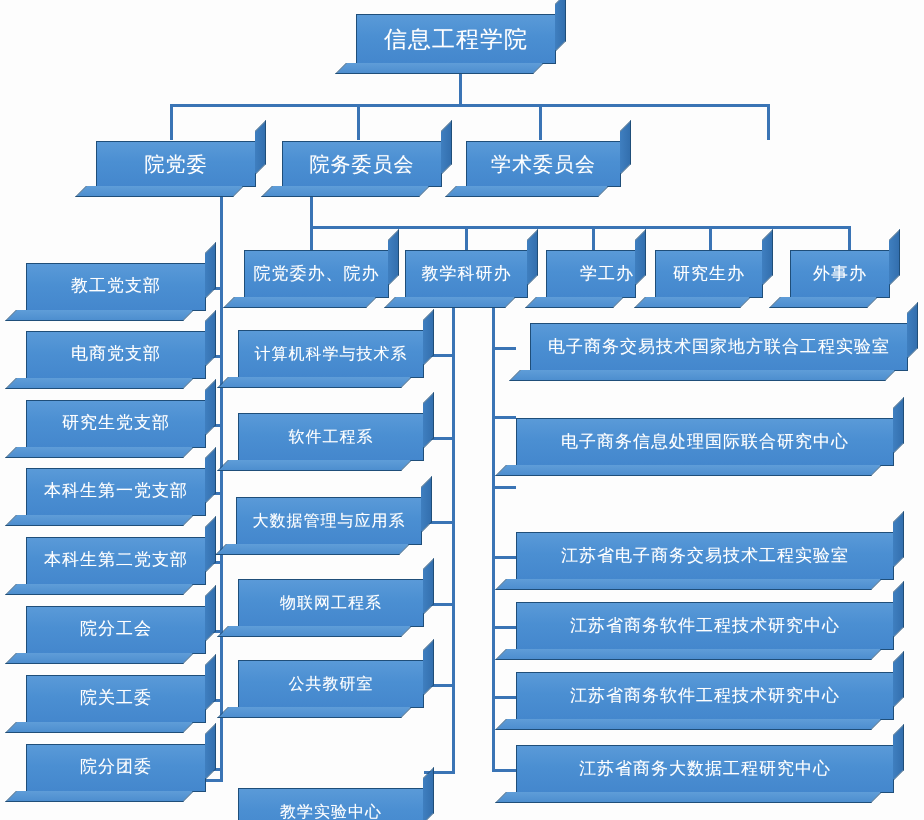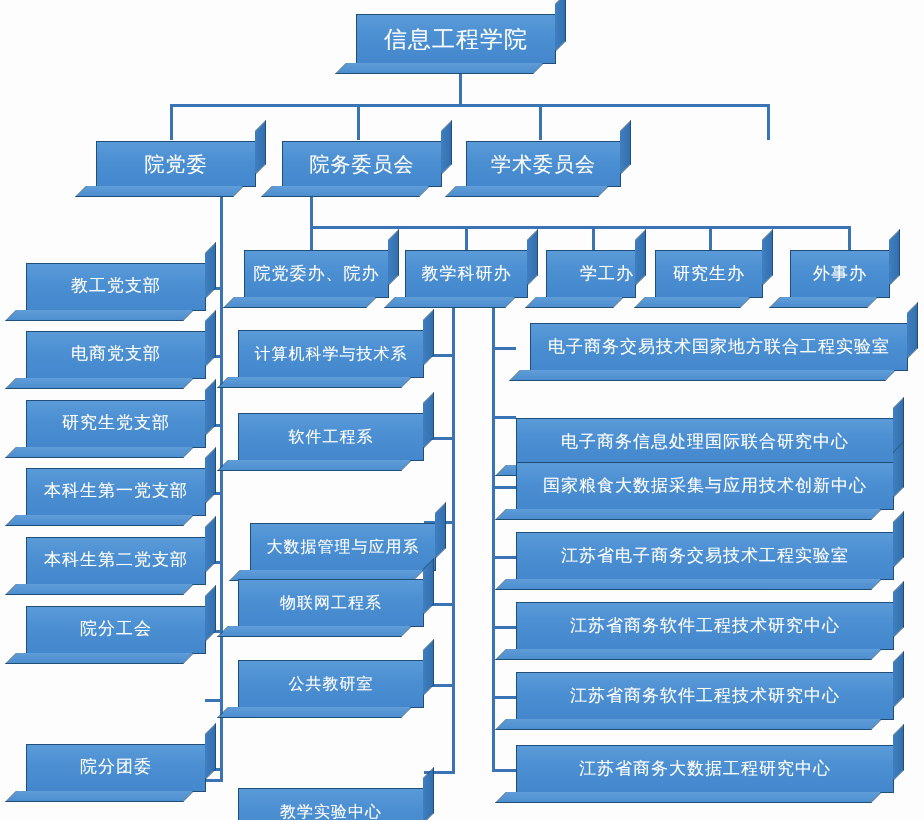--- a/index.html
+++ b/index.html
@@ -181,52 +181,52 @@
   </div>
   <div class="node t-left" style="left:26px; top:468px; width:180px; height:48px;">
     <span class="label">本科生第一党支部</span>
   </div>
   <div class="node t-left" style="left:26px; top:537px; width:180px; height:48px;">
     <span class="label">本科生第二党支部</span>
   </div>
   <div class="node t-left" style="left:26px; top:606px; width:180px; height:48px;">
     <span class="label">院分工会</span>
   </div>
+  <div class="node t-left" style="left:26px; top:675px; width:180px; height:48px;">
+    <span class="label">院关工委</span>
+  </div>
   <div class="node t-left" style="left:26px; top:744px; width:180px; height:48px;">
     <span class="label">院分团委</span>
   </div>
 
   <div class="node t-dept" style="left:238px; top:330px; width:186px; height:48px;">
     <span class="label">计算机科学与技术系</span>
   </div>
   <div class="node t-dept" style="left:238px; top:413px; width:186px; height:48px;">
     <span class="label">软件工程系</span>
   </div>
-  <div class="node t-dept" style="left:250px; top:497px; width:186px; height:48px;margin-top:26px;">
+  <div class="node t-dept" style="left:236px; top:497px; width:186px; height:48px;">
     <span class="label">大数据管理与应用系</span>
   </div>
   <div class="node t-dept" style="left:238px; top:579px; width:186px; height:48px;">
     <span class="label">物联网工程系</span>
   </div>
   <div class="node t-dept" style="left:238px; top:660px; width:186px; height:48px;">
     <span class="label">公共教研室</span>
   </div>
   <div class="node t-dept" style="left:238px; top:747px; width:186px; height:48px;margin-top:41px;">
     <span class="label">教学实验中心</span>
   </div>
 
   <div class="node t-lab" style="left:530px; top:323px; width:378px; height:48px;">
     <span class="label">电子商务交易技术国家地方联合工程实验室</span>
   </div>
   <div class="node t-lab" style="left:516px; top:392px; width:378px; height:48px;margin-top:26px;">
     <span class="label">电子商务信息处理国际联合研究中心</span>
   </div>
-  <div class="node t-lab" style="left:516px; top:462px; width:378px; height:48px;">
-    <span class="label">国家粮食大数据采集与应用技术创新中心</span>
-  </div>
   <div class="node t-lab" style="left:516px; top:532px; width:378px; height:48px;">
     <span class="label">江苏省电子商务交易技术工程实验室</span>
   </div>
   <div class="node t-lab" style="left:516px; top:602px; width:378px; height:48px;">
     <span class="label">江苏省商务软件工程技术研究中心</span>
   </div>
   <div class="node t-lab" style="left:516px; top:672px; width:378px; height:48px;">
     <span class="label">江苏省商务软件工程技术研究中心</span>
   </div>
   <div class="node t-lab" style="left:516px; top:745px; width:378px; height:48px;">

